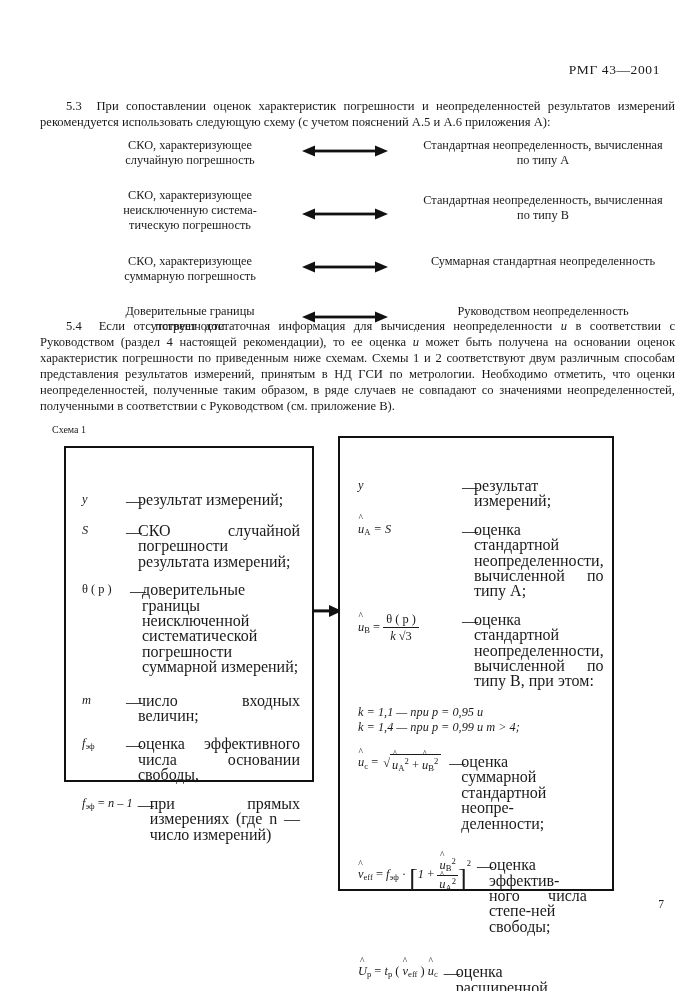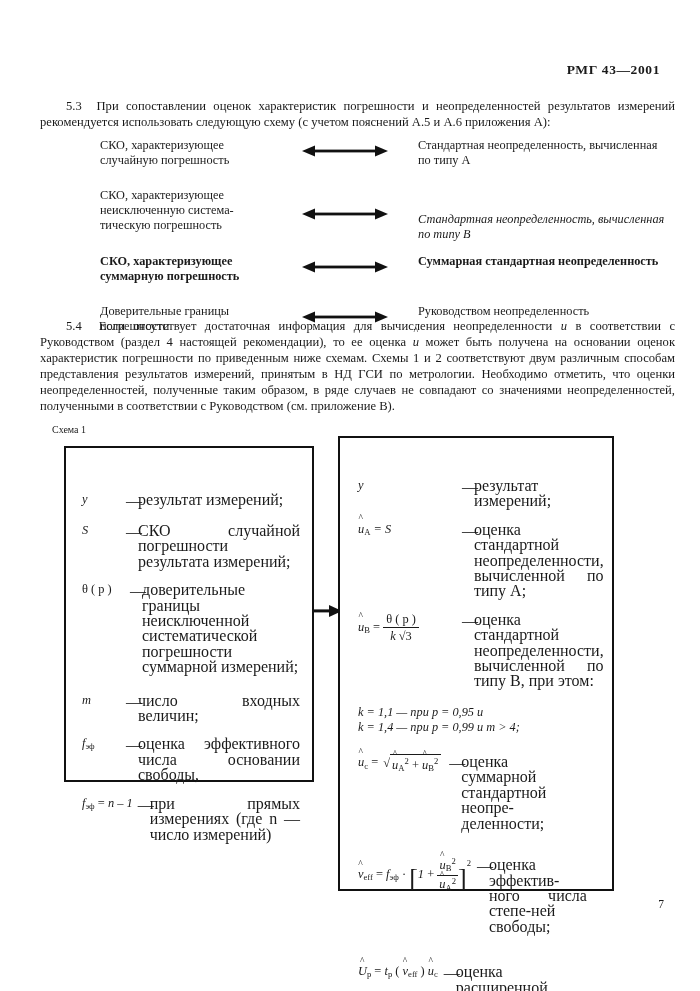--- a/index.html
+++ b/index.html
@@ -10,21 +10,21 @@
     color:#1a1a1a;
     position:relative;
     overflow:hidden;
   }
   .page { position:absolute; inset:0; }
 
   
   .doc-header {
     position:absolute; top:62px; right:40px;
     font-family:"Liberation Serif", serif;
-    font-weight:bold; font-size:13.5px; letter-spacing:.6px;
+    font-weight:normal; font-size:13.5px; letter-spacing:.6px;
   }
 
   
   .para {
     position:absolute;
     left:40px; right:25px;
     font-size:12.6px;
     line-height:16.1px;
     text-align:justify;
     text-justify:inter-word;
@@ -36,35 +36,35 @@
 
   
   .hatw { position:relative; display:inline-block; }
   .hatw > .hc {
     position:absolute; left:50%; transform:translateX(-50%);
     top:-8px; font-size:10px; line-height:1; font-style:normal;
   }
 
   
   .cmp { position:absolute; left:40px; top:138px; width:628px; }
-  .cmp-row { position:relative; min-height:26px; margin-bottom:16px; }
+  .cmp-row { position:relative; min-height:26px; margin-bottom:16px;text-align:center; }
   .cmp-left {
     position:absolute; left:60px; top:0; width:180px;
     font-size:12.3px; line-height:15.2px;
   }
   .cmp-arrow {
     position:absolute; left:262px; top:5px; width:86px; height:12px;
   }
   .cmp-right {
     position:absolute; left:378px; top:0; width:250px;
     font-size:12.3px; line-height:15.2px;
   }
   .cmp-row.r1 { height:34px; }
   .cmp-row.r2 { height:50px; }
-  .cmp-row.r3 { height:34px;font-weight:bold; }
+  .cmp-row.r3 { height:34px; }
   .cmp-row.r4 { height:34px; }
 
   
   .schema-label {
     position:absolute; left:52px; top:424px;
     font-size:10px;
   }
   .box {
     position:absolute;
     border:2px solid #111;
@@ -152,21 +152,21 @@
 
     <div class="cmp-row r2">
       <div class="cmp-left">СКО, характеризующее неисключенную система-тическую погрешность</div>
       <div class="cmp-arrow" style="top:18px;">
         <svg width="86" height="12" viewBox="0 0 86 12">
           <polygon points="0,6 13,0.5 13,11.5" fill="#111"></polygon>
           <polygon points="86,6 73,0.5 73,11.5" fill="#111"></polygon>
           <rect x="11" y="4.6" width="64" height="2.8" fill="#111"></rect>
         </svg>
       </div>
-      <div class="cmp-right" style="top:24px;font-style:italic;">Стандартная неопределенность, вычисленная по типу В</div>
+      <div class="cmp-right" style="top:5px;">Стандартная неопределенность, вычисленная по типу В</div>
     </div>
 
     <div class="cmp-row r3">
       <div class="cmp-left">СКО, характеризующее суммарную погрешность</div>
       <div class="cmp-arrow">
         <svg width="86" height="12" viewBox="0 0 86 12">
           <polygon points="0,6 13,0.5 13,11.5" fill="#111"></polygon>
           <polygon points="86,6 73,0.5 73,11.5" fill="#111"></polygon>
           <rect x="11" y="4.6" width="64" height="2.8" fill="#111"></rect>
         </svg>

